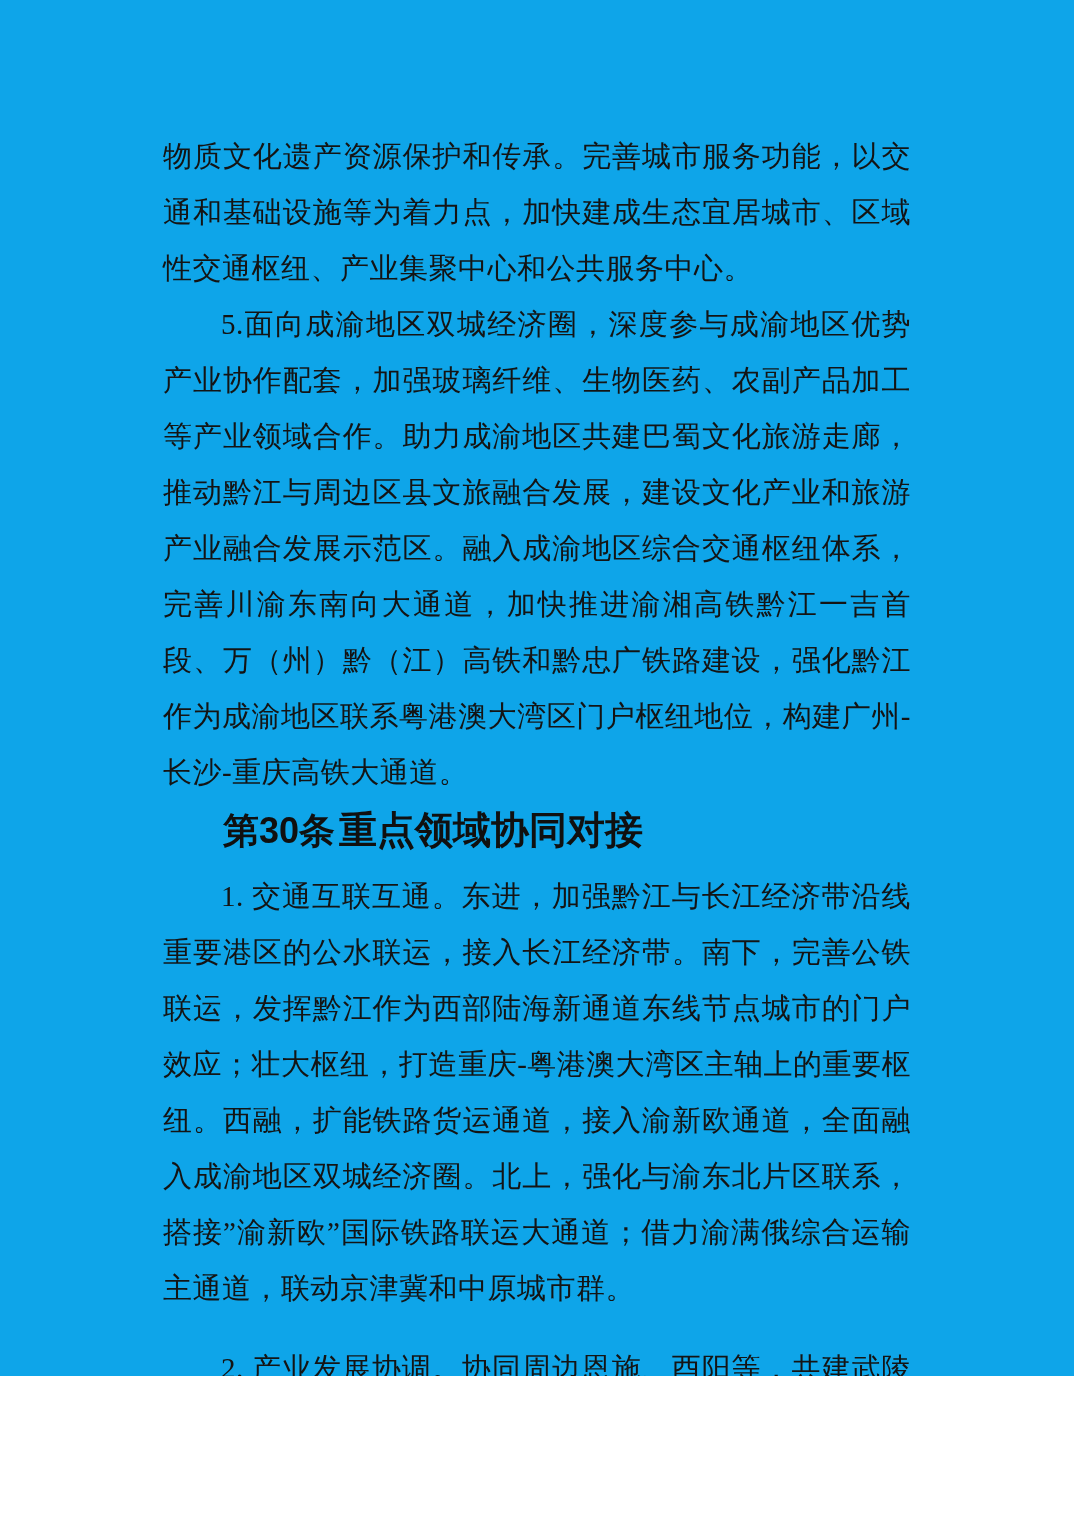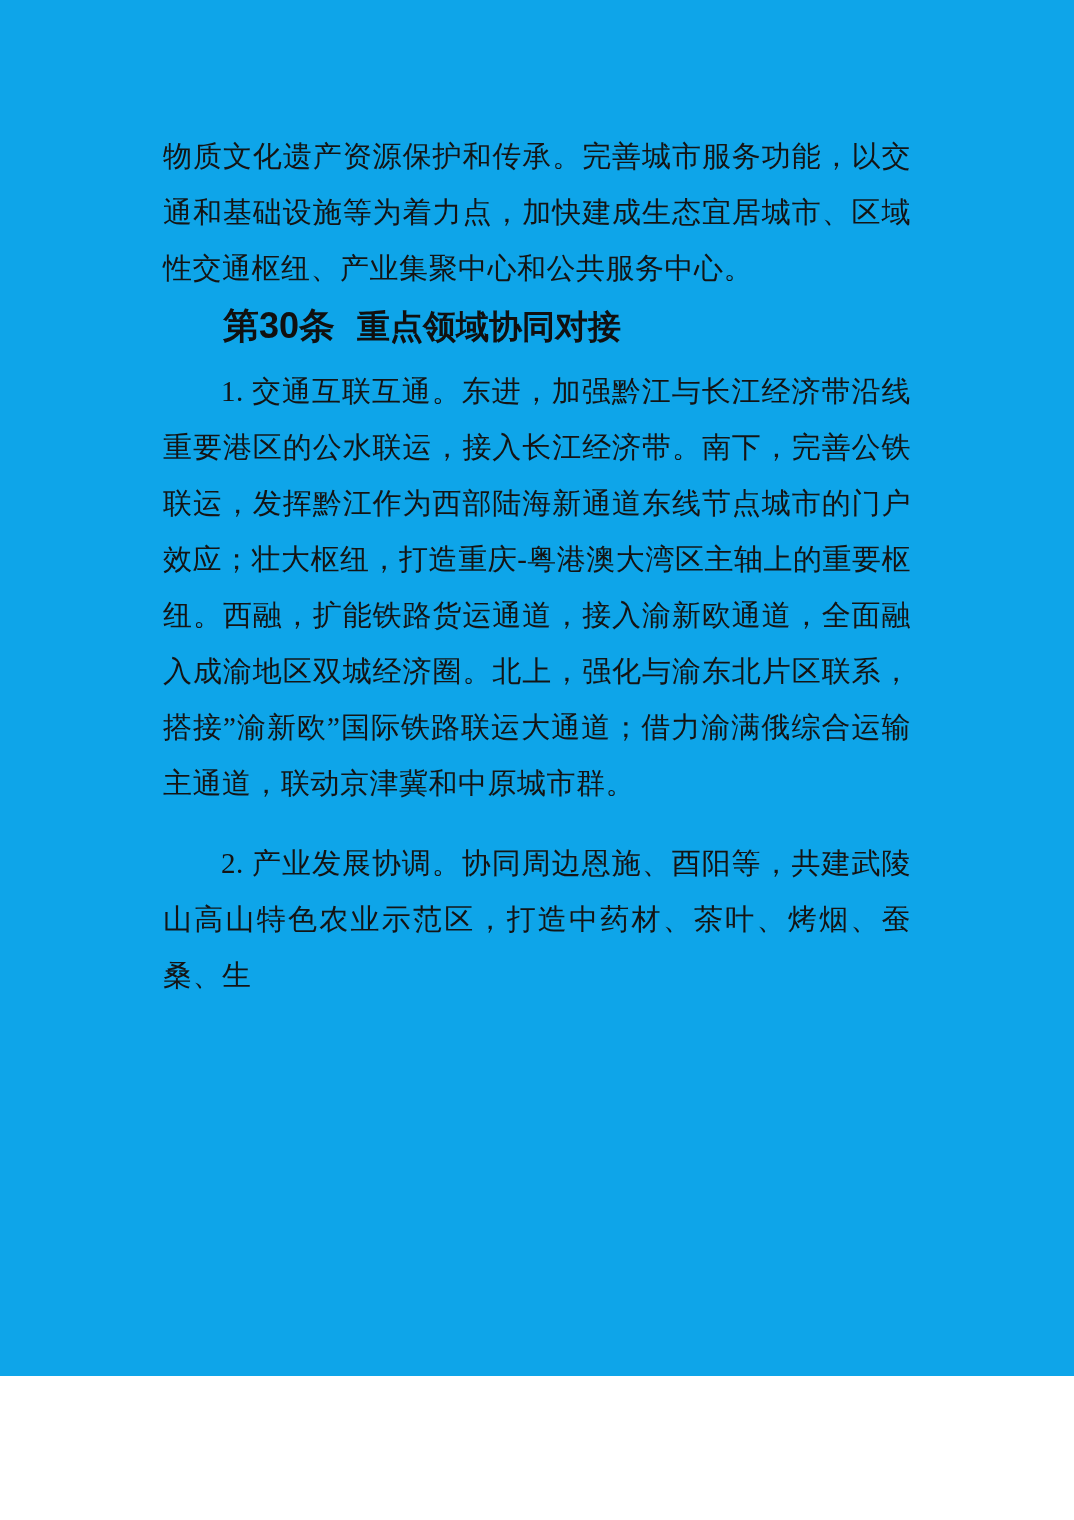--- a/index.html
+++ b/index.html
@@ -37,42 +37,42 @@
     white-space: nowrap;
   }
   .heading-label {
     font-family: "Liberation Sans", "DejaVu Sans", sans-serif;
     font-weight: 700;
     font-size: 36px;
     color: #101010;
   }
   .heading-title {
     font-weight: 700;
-    font-size: 33px;
-    margin-left: 18px;
+    font-size: 38px;
     color: #101010;
   }
   .page-number {
     position: absolute;
     left: 0;
     top: 1392px;
     width: 100%;
     text-align: center;
     font-size: 24px;
     color: #141414;
   }
 </style>
 </head>
 <body>
 
 <div class="page">
   <div class="content">
 
     <p class="body no-indent">物质文化遗产资源保护和传承。完善城市服务功能，以交通和基础设施等为着力点，加快建成生态宜居城市、区域性交通枢纽、产业集聚中心和公共服务中心。</p>
 
+    <p class="body">5.面向成渝地区双城经济圈，深度参与成渝地区优势产业协作配套，加强玻璃纤维、生物医药、农副产品加工等产业领域合作。助力成渝地区共建巴蜀文化旅游走廊，推动黔江与周边区县文旅融合发展，建设文化产业和旅游产业融合发展示范区。融入成渝地区综合交通枢纽体系，完善川渝东南向大通道，加快推进渝湘高铁黔江一吉首段、万（州）黔（江）高铁和黔忠广铁路建设，强化黔江作为成渝地区联系粤港澳大湾区门户枢纽地位，构建广州-长沙-重庆高铁大通道。</p>
 
     <div class="heading">
       <span class="heading-label">第30条</span>
       <span class="heading-title">重点领域协同对接</span>
     </div>
 
     <p class="body">1. 交通互联互通。东进，加强黔江与长江经济带沿线重要港区的公水联运，接入长江经济带。南下，完善公铁联运，发挥黔江作为西部陆海新通道东线节点城市的门户效应；壮大枢纽，打造重庆-粤港澳大湾区主轴上的重要枢纽。西融，扩能铁路货运通道，接入渝新欧通道，全面融入成渝地区双城经济圈。北上，强化与渝东北片区联系，搭接”渝新欧”国际铁路联运大通道；借力渝满俄综合运输主通道，联动京津冀和中原城市群。</p>
 
     <p class="body gap-before">2. 产业发展协调。协同周边恩施、酉阳等，共建武陵山高山特色农业示范区，打造中药材、茶叶、烤烟、蚕桑、生</p>
 

